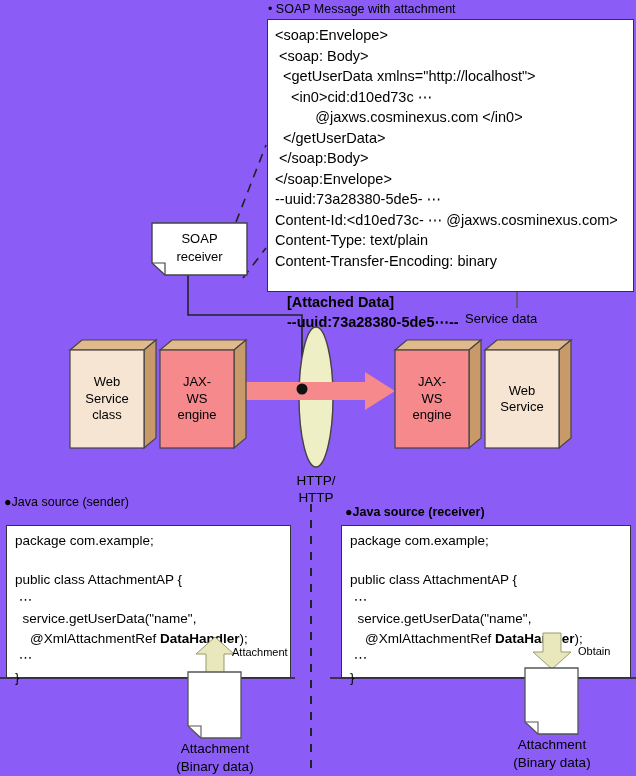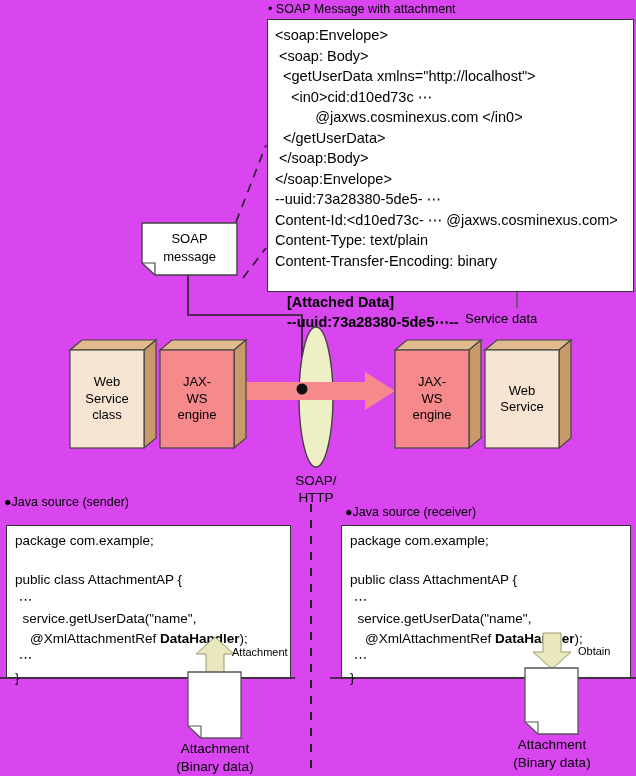--- a/index.html
+++ b/index.html
@@ -9,21 +9,21 @@
   }
   body {
     font-family: "Liberation Sans", sans-serif;
     color: #000000;
   }
   #canvas {
     position: relative;
     width: 636px;
     height: 776px;
     overflow: hidden;
-    background: #d946ef;
+    background: #8b5cf6;
   }
   .abs { position: absolute; }
 
   
   #soap-title {
     left: 268px; top: 2px;
     font-size: 12.5px;
     white-space: nowrap;
   }
   #soap-panel {
@@ -39,21 +39,21 @@
     left: 7px; top: 5px;
     font-size: 14.5px;
     line-height: 20.5px;
     white-space: pre;
   }
   #soap-lines .ln { display: block; }
   #soap-lines .b { font-weight: bold; padding-left: 12px; }
 
   
   #soap-msg-doc {
-    left: 142px; top: 223px;
+    left: 152px; top: 223px;
     width: 95px; height: 60px;
   }
   #soap-msg-doc .doclabel {
     position: absolute;
     left: 0; top: 7px;
     width: 95px;
     text-align: center;
     font-size: 13px;
     line-height: 18px;
   }
@@ -91,21 +91,21 @@
     font-size: 13px;
     white-space: nowrap;
   }
 
   
   .src-title {
     font-size: 12.5px;
     white-space: nowrap;
   }
   #src-title-sender { left: 4px; top: 495px; }
-  #src-title-receiver { left: 345px; top: 505px; }
+  #src-title-receiver { left: 345px; top: 505px; font-weight: bold; }
   .src-panel {
     border: 1.5px solid #333;
     background: #fff;
     box-sizing: border-box;
   }
   #src-panel-sender { left: 6px; top: 525px; width: 285px; height: 153px; }
   #src-panel-receiver { left: 341px; top: 525px; width: 290px; height: 153px; }
   .src-lines {
     position: absolute;
     left: 8px; top: 5px;
@@ -171,21 +171,21 @@
     <div id="soap-lines"><span class="ln">&lt;soap:Envelope&gt;</span><span class="ln"> &lt;soap: Body&gt;</span><span class="ln">  &lt;getUserData xmlns="http://localhost"&gt;</span><span class="ln">    &lt;in0&gt;cid:d10ed73c ⋯</span><span class="ln">          @jaxws.cosminexus.com &lt;/in0&gt;</span><span class="ln">  &lt;/getUserData&gt;</span><span class="ln"> &lt;/soap:Body&gt;</span><span class="ln">&lt;/soap:Envelope&gt;</span><span class="ln">--uuid:73a28380-5de5- ⋯</span><span class="ln">Content-Id:&lt;d10ed73c- ⋯ @jaxws.cosminexus.com&gt;</span><span class="ln">Content-Type: text/plain</span><span class="ln">Content-Transfer-Encoding: binary</span><span class="ln">&nbsp;</span><span class="ln b">[Attached Data]</span><span class="ln b">--uuid:73a28380-5de5⋯--</span></div>
   </div>
 
   <div class="abs" id="soap-msg-doc">
     <svg width="95" height="52" style="position:absolute;left:0;top:0;overflow:visible;">
       <path d="M0,0 L95,0 L95,52 L13,52 L0,40 Z" fill="#ffffff" stroke="#444" stroke-width="1.4"></path>
       <path d="M0,40 L13,40 L13,52" fill="none" stroke="#444" stroke-width="1.2"></path>
     </svg>
     <div class="doclabel">
       <span>SOAP</span><br>
-      <span>message</span>
+      <span>receiver</span>
     </div>
   </div>
 
   <svg class="abs" style="left:296px;top:327px;width:40px;height:140px;overflow:visible;">
     <ellipse cx="20" cy="70" rx="17" ry="70" fill="#EFEFC6" stroke="#444" stroke-width="1.4"></ellipse>
   </svg>
 
   <svg class="abs" style="left:245px;top:372px;width:155px;height:40px;overflow:visible;">
     <path d="M0,10 L120,10 L120,0 L150,19 L120,38 L120,28 L0,28 Z" fill="#F5898C" stroke="none"></path>
   </svg>
@@ -241,21 +241,21 @@
     </svg>
     <div class="lbl" style="top:10px;">
       <span>Web</span>
       <span>Service</span>
     </div>
   </div>
 
   <div class="abs" id="binary-data-label">Service data</div>
 
   <div class="abs" id="soap-http-label">
-    <span>SOAP/</span><br>
+    <span>HTTP/</span><br>
     <span>HTTP</span>
   </div>
 
   <div class="abs src-title" id="src-title-sender">●Java source (sender)</div>
   <div class="abs src-panel" id="src-panel-sender">
     <div class="src-lines" id="src-lines-sender"><span class="ln"><span>package com.example;</span></span><span class="ln">&nbsp;</span><span class="ln"><span>public class AttachmentAP {</span></span><span class="ln"><span> ⋯</span></span><span class="ln"><span>  service.getUserData("name",</span></span><span class="ln"><span>    @XmlAttachmentRef </span><span class="b">DataHandler</span><span>);</span></span><span class="ln"><span> ⋯</span></span><span class="ln"><span>}</span></span></div>
   </div>
 
   <div class="abs src-title" id="src-title-receiver">●Java source (receiver)</div>
   <div class="abs src-panel" id="src-panel-receiver">

